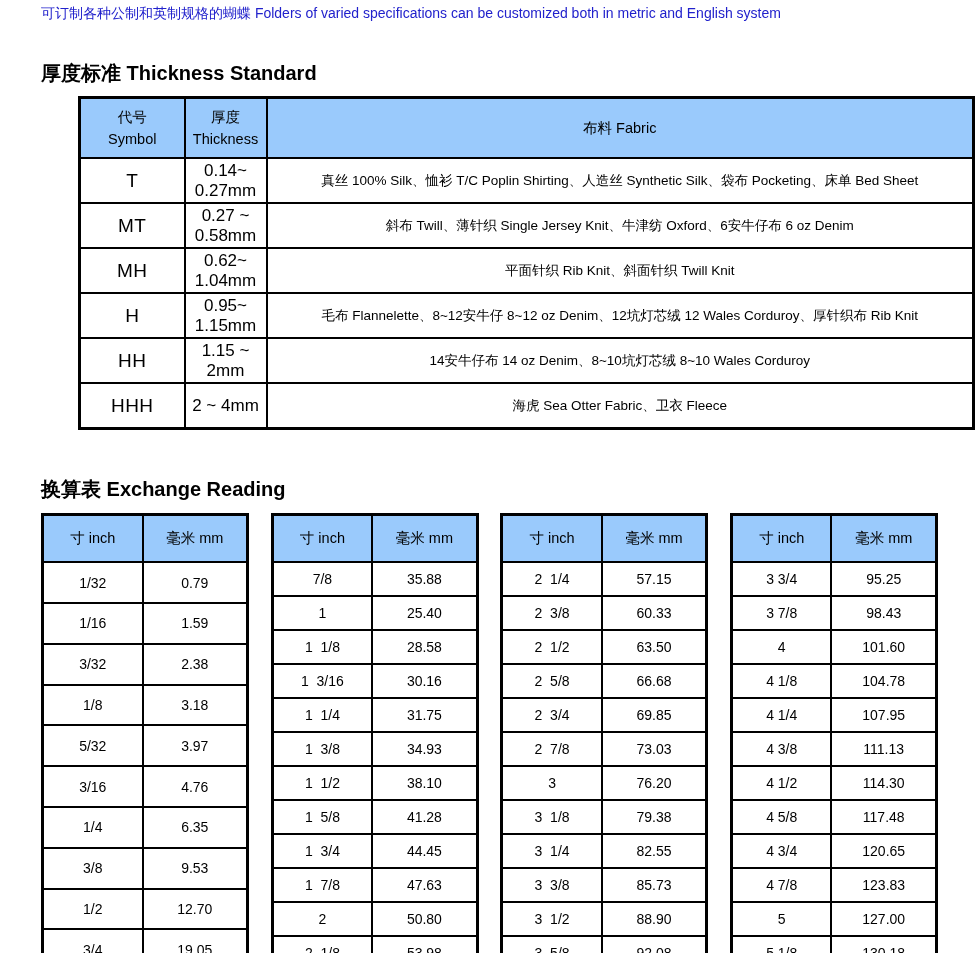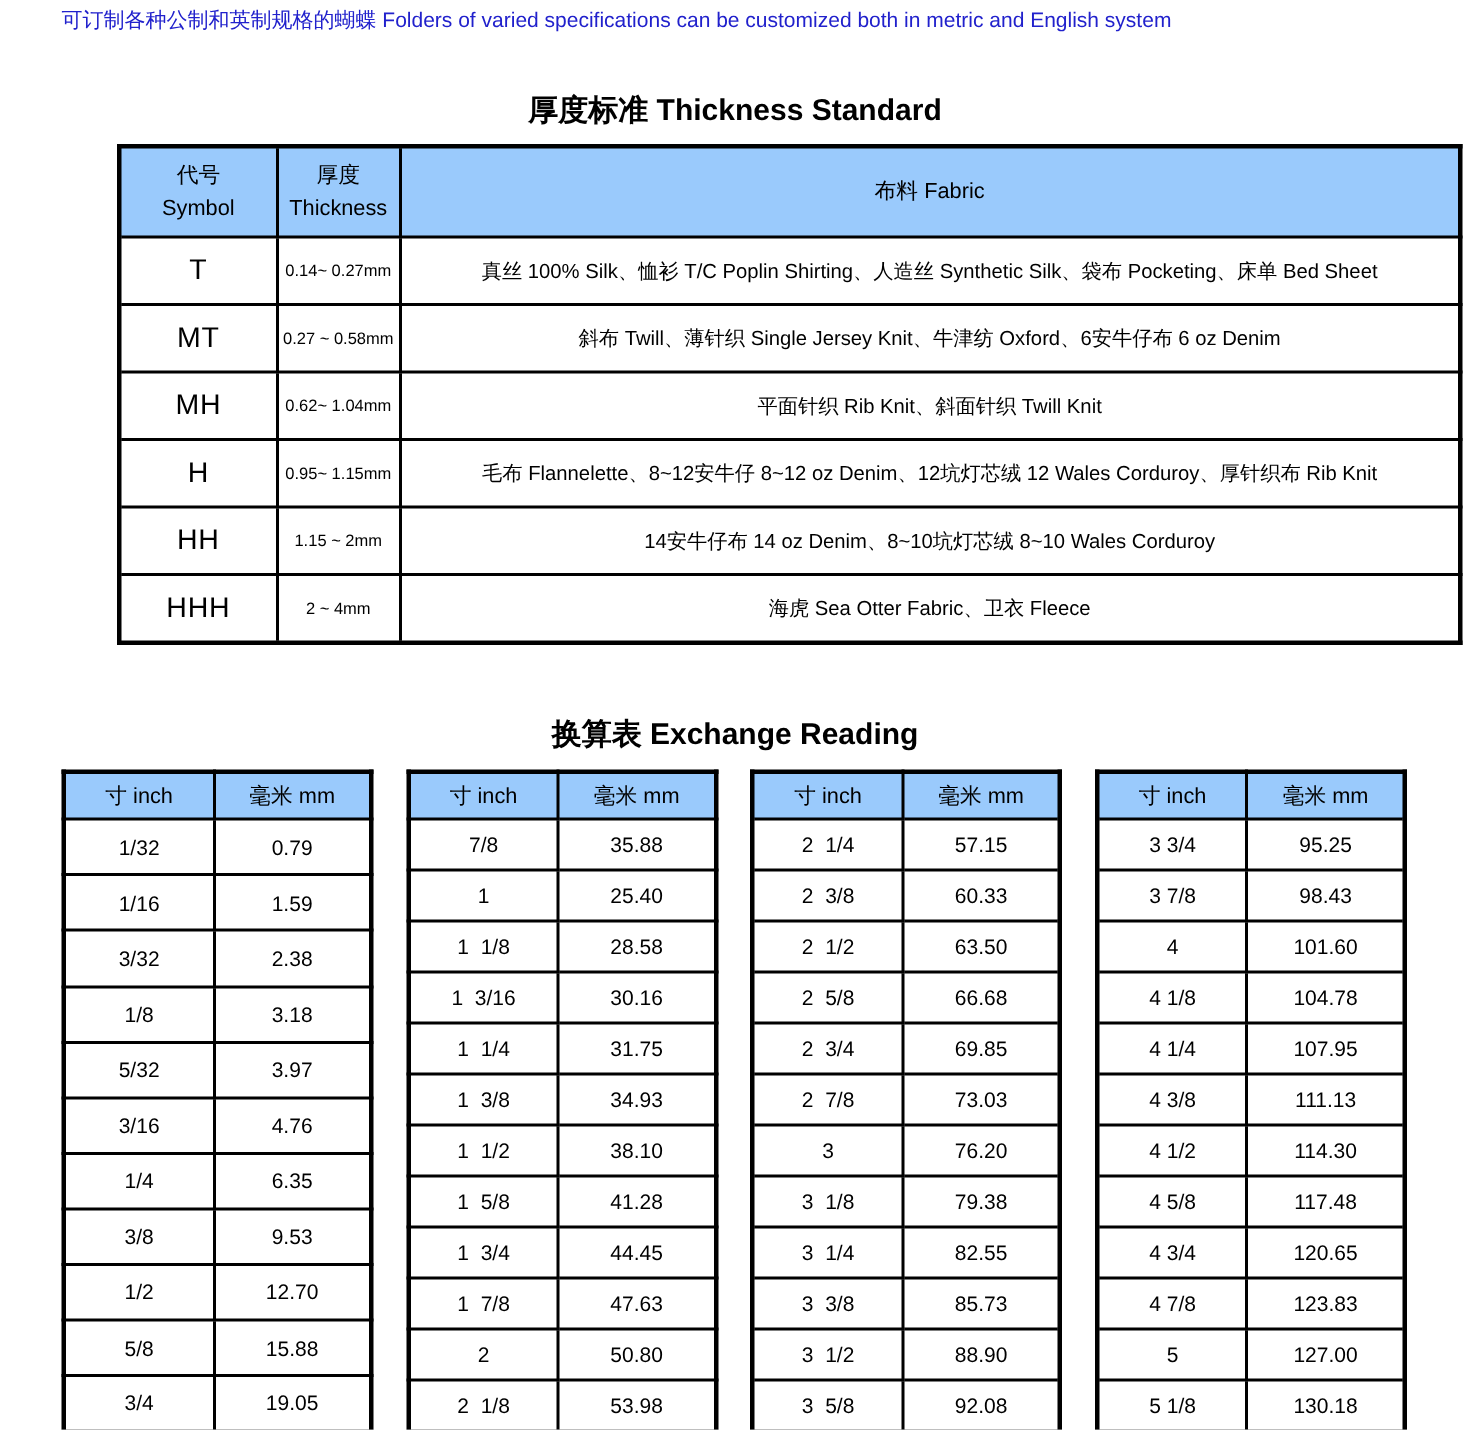--- a/index.html
+++ b/index.html
@@ -19,21 +19,20 @@
     line-height: 1.2;
     margin-bottom: 38px;
     white-space: nowrap;
   }
 
   .section-title {
     font-size: 20px;
     font-weight: bold;
     color: #000000;
     margin-bottom: 9px;
-    text-align: center;
   }
   .section-title.first { margin-top: 0; }
 
   
   table { border-collapse: collapse; }
   .thickness-table {
     width: 897px;
     border: 3px solid #000000;
     table-layout: fixed;
     margin-left: 37px;
@@ -47,21 +46,21 @@
     background: #9acafc;
     font-weight: normal;
     font-size: 14.5px;
     height: 61px;
     line-height: 1.55;
   }
   .thickness-table td { height: 45px; background: #ffffff; }
   .col-symbol { width: 105px; }
   .col-thickness { width: 82px; }
   .symbol-cell { font-size: 19px; letter-spacing: 0.5px; }
-  .thickness-cell { font-size: 11px; }
+  .thickness-cell { font-size: 17px; }
   .fabric-cell { font-size: 13.5px; padding: 0 22px; }
   .th-line { display: block; }
 
   
   .exchange-section { margin-top: 46px; }
   .exchange-wrap {
     width: 897px;
     display: flex;
     justify-content: space-between;
     margin-top: 10px;
@@ -73,21 +72,21 @@
   }
   .exchange-table th, .exchange-table td {
     border: 2px solid #000000;
     text-align: center;
     vertical-align: middle;
     font-size: 14px;
   }
   .exchange-table th {
     background: #9acafc;
     font-weight: normal;
-    height: 32px;
+    height: 48px;
     font-size: 14.5px;
   }
   .exchange-table td { height: 34px; background: #ffffff; white-space: pre; }
   .exchange-table .col-in { width: 100px; }
 </style>
 </head>
 <body>
 
 <div class="page">
 
@@ -185,24 +184,20 @@
             </tr>
             <tr>
               <td>3/8</td>
               <td>9.53</td>
             </tr>
             <tr>
               <td>1/2</td>
               <td>12.70</td>
             </tr>
             <tr>
-              <td>5/8</td>
-              <td>15.88</td>
-            </tr>
-            <tr>
               <td>3/4</td>
               <td>19.05</td>
             </tr>
           </tbody>
       </table>
 
       <table class="exchange-table">
         <thead>
           <tr>
             <th class="col-in">寸 inch</th>

